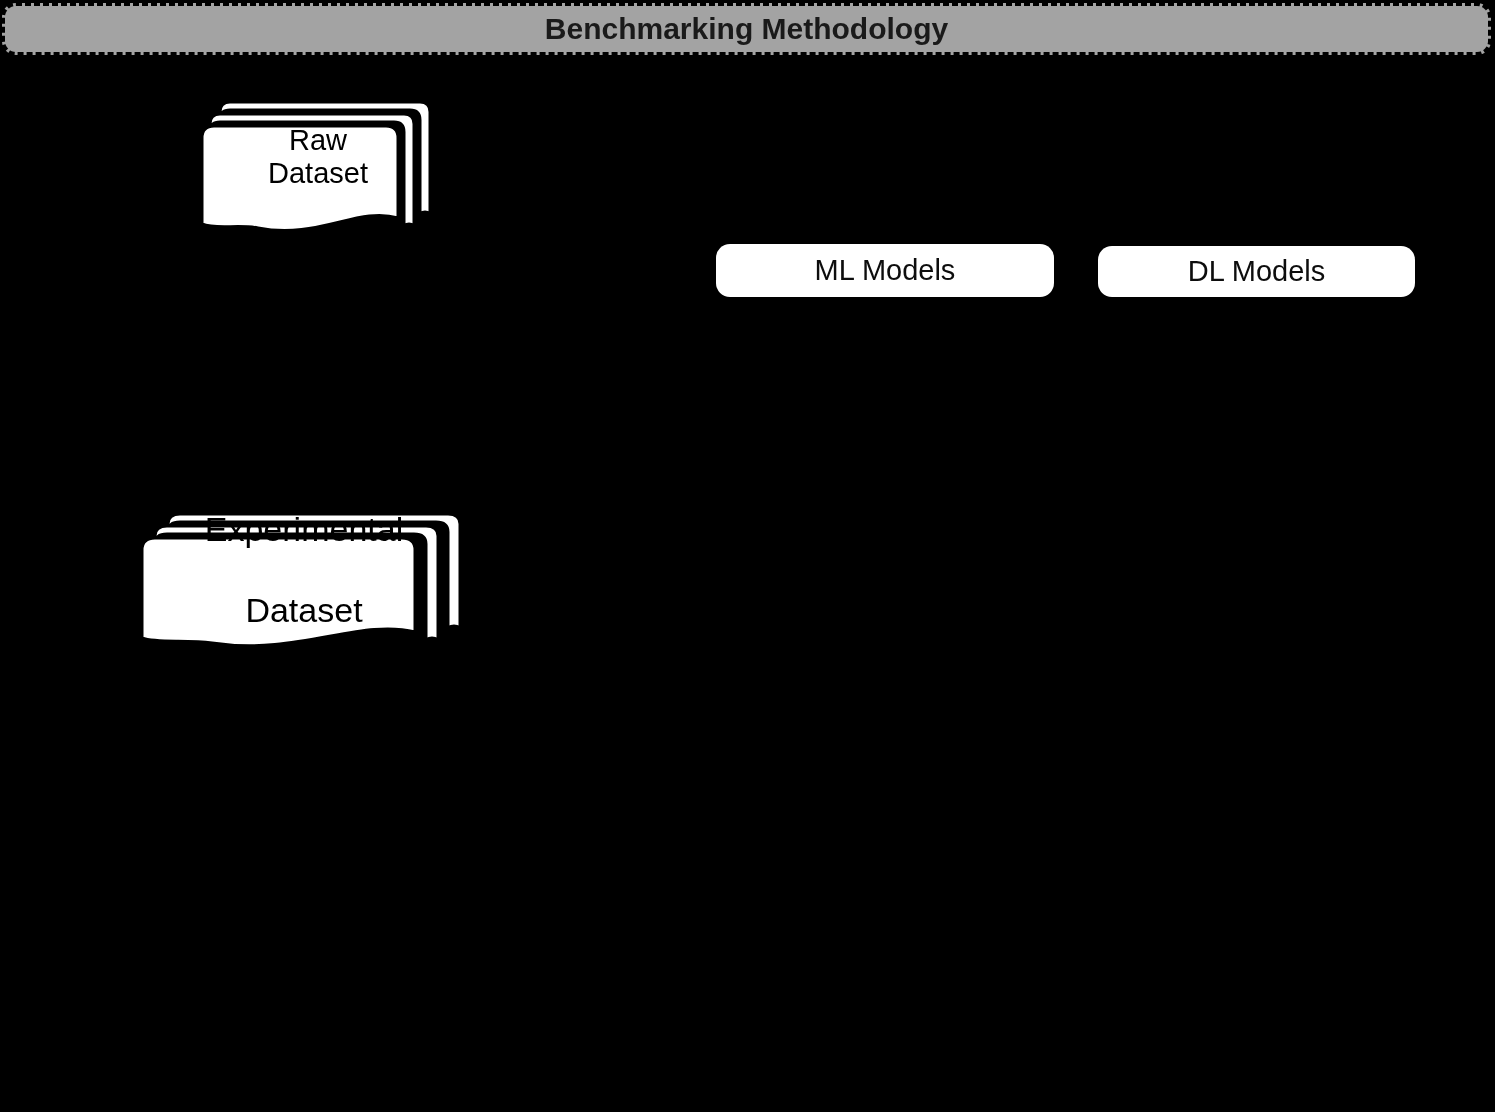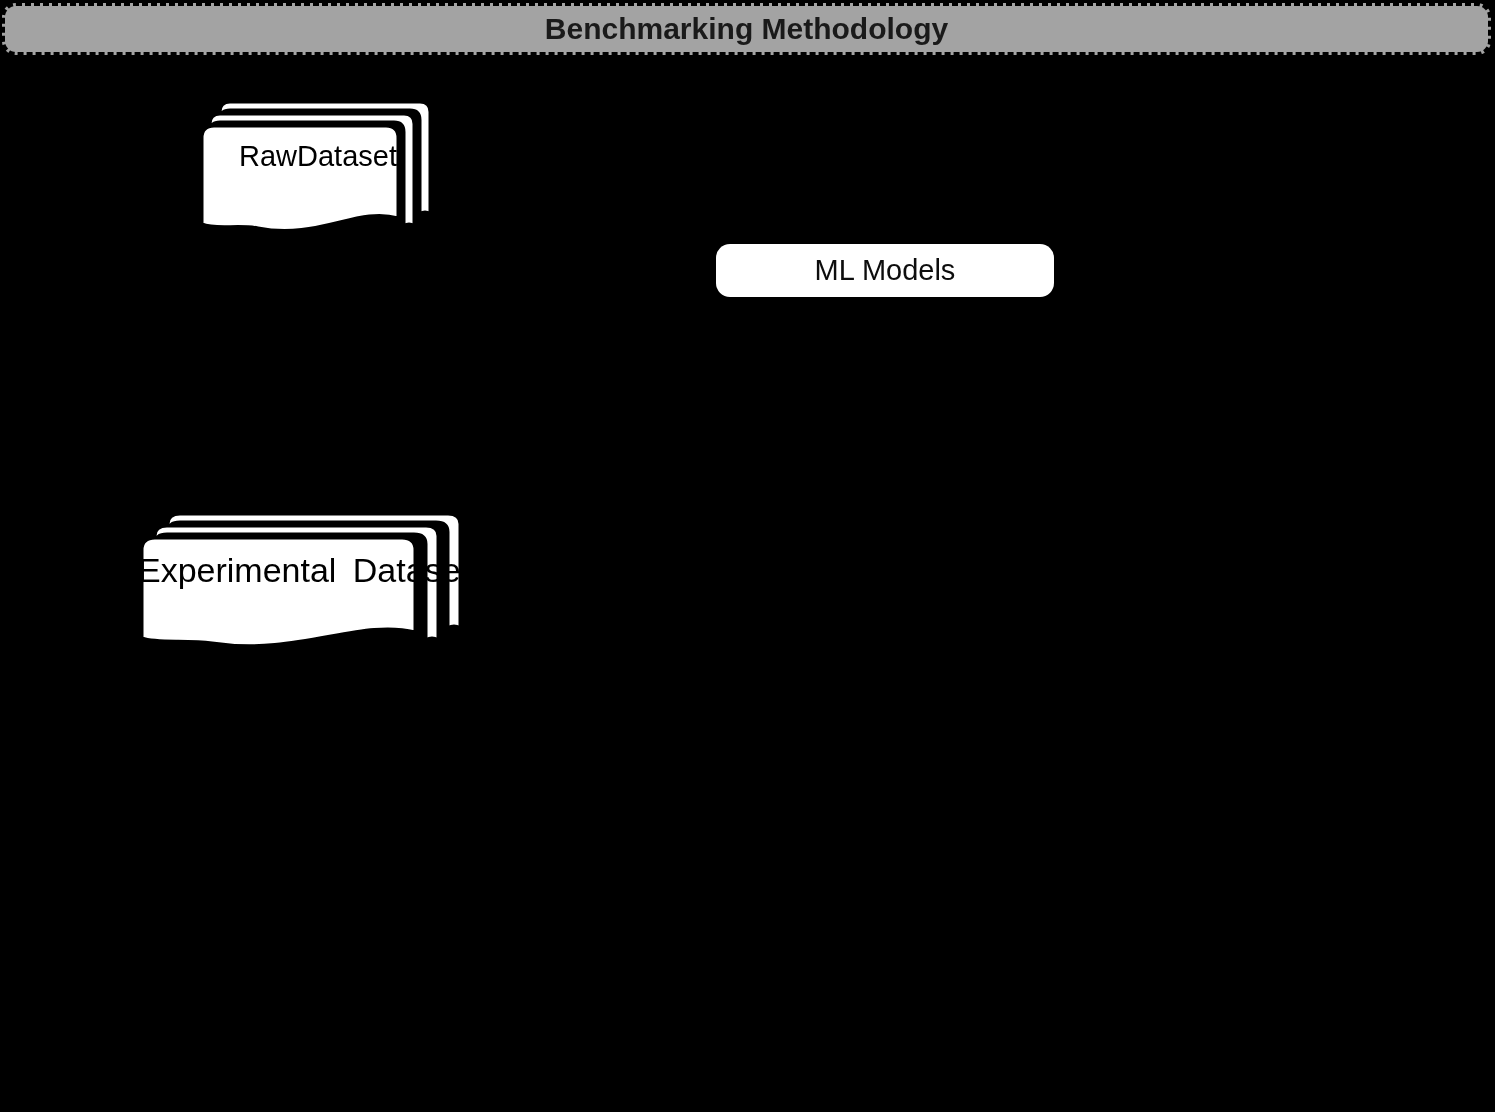--- a/index.html
+++ b/index.html
@@ -49,21 +49,21 @@
   .multidoc svg {
     display: block;
     overflow: visible;
   }
   .multidoc .doc-label {
     position: absolute;
     left: 0;
     top: 0;
     width: 100%;
     display: flex;
-    flex-direction: row;
+    flex-direction: column;
     align-items: center;
     justify-content: center;
     color: #000000;
     line-height: 1.14;
     text-align: center;
     pointer-events: none;
   }
 
   
   .model-box {
@@ -110,20 +110,23 @@
     <div class="doc-label" style="height:118px; font-size:29px; padding-right:34px;">
       <span>Raw</span>
       <span>Dataset</span>
     </div>
   </div>
 
   <div class="model-box" style="left:716px; top:244px; width:338px; height:53px;">
     <span class="model-label">ML Models</span>
   </div>
 
+  <div class="model-box" style="left:1098px; top:246px; width:317px; height:51px;">
+    <span class="model-label">DL Models</span>
+  </div>
 
   <div class="multidoc" style="left:138px; top:510px; width:332px; height:140px;">
     <svg width="332" height="140" viewBox="0 0 332 140" xmlns="http://www.w3.org/2000/svg">
 
       <path d="M30,14 Q30,4 42,4 L310,4 Q322,4 322,14 L322,118
                Q316,114 310,118 L310,22 Q310,12 298,12 L42,12 Q30,12 30,22 Z" fill="#ffffff" stroke="#000000" stroke-width="3" stroke-linejoin="round"></path>
 
       <path d="M17,26 Q17,16 29,16 L288,16 Q300,16 300,26 L300,130
                Q294,126 288,130 L288,34 Q288,24 276,24 L29,24 Q17,24 17,34 Z" fill="#ffffff" stroke="#000000" stroke-width="3" stroke-linejoin="round"></path>
 

